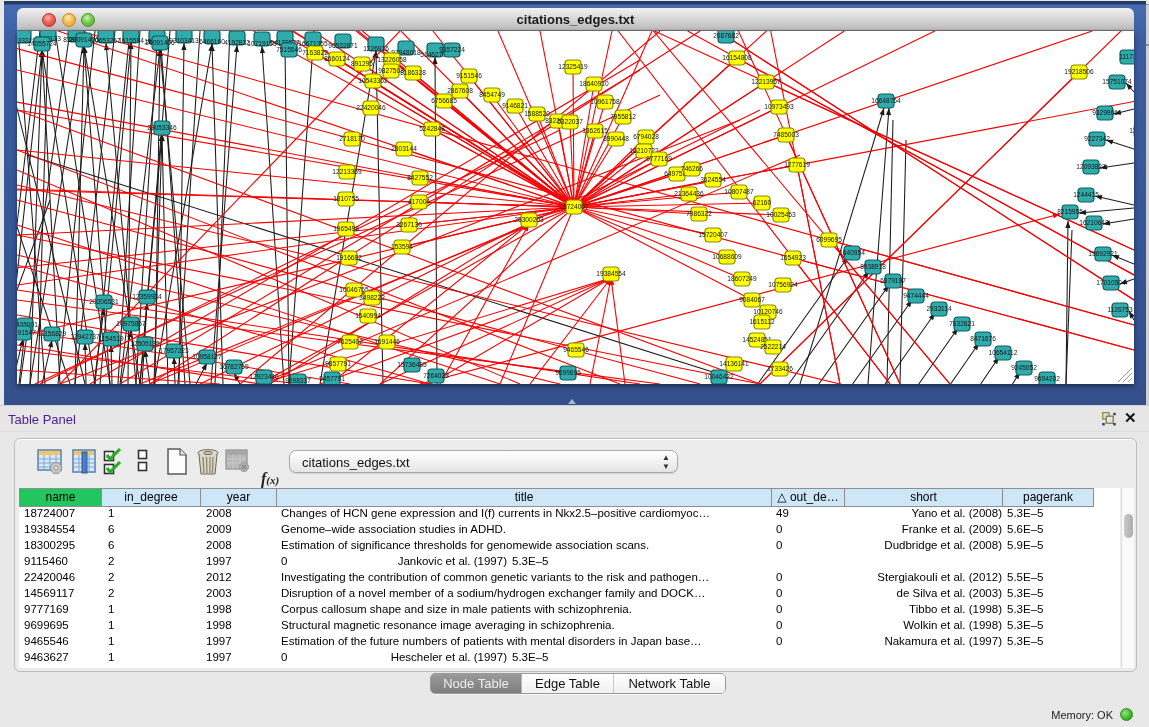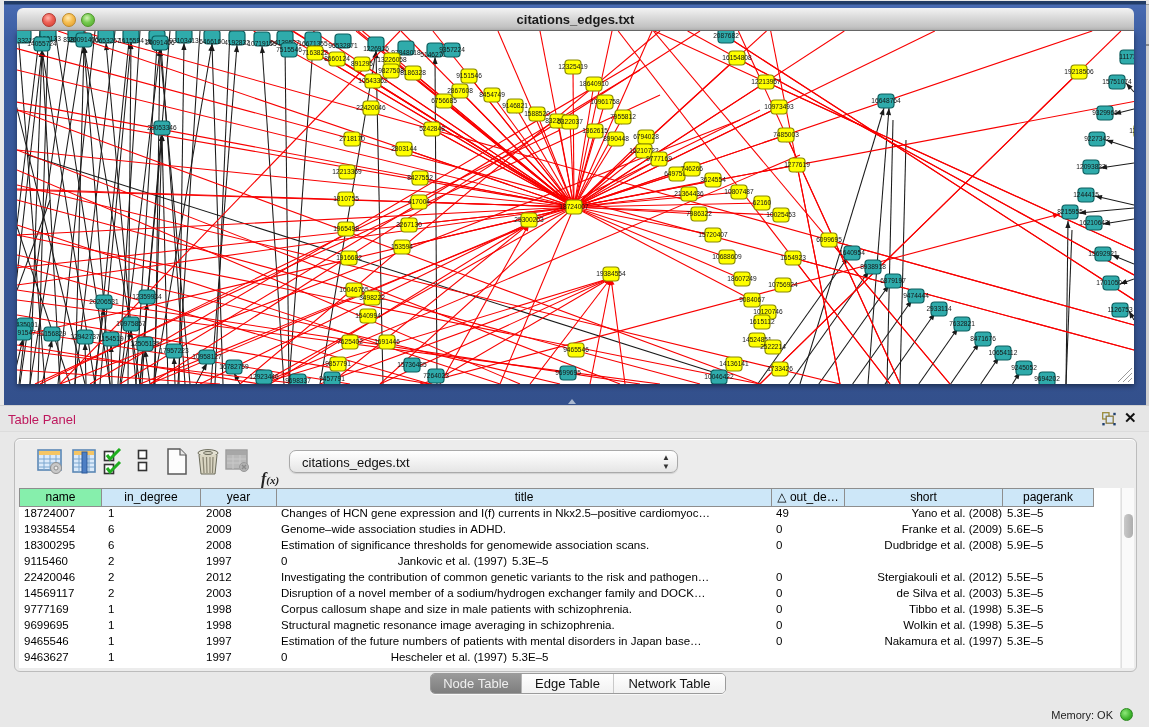--- a/index.html
+++ b/index.html
@@ -16,34 +16,34 @@
 .tl{position:absolute;top:5px;width:14px;height:14px;border-radius:50%;}
 #tlr{left:25px;background:radial-gradient(circle at 5px 4px,#ffb3ab,#ee6156 45%,#d33f30 95%);border:1px solid #b23730;}
 #tly{left:45px;background:radial-gradient(circle at 5px 4px,#ffeab3,#f6be50 45%,#e09c2f 95%);border:1px solid #c08a28;}
 #tlg{left:64px;background:radial-gradient(circle at 5px 4px,#d2f3b3,#74ca4e 45%,#53a82c 95%);border:1px solid #4c9427;}
 #graph{position:absolute;left:0;top:23px;box-shadow:0 2px 5px rgba(0,0,0,.45);}
 svg text{font-family:"Liberation Sans",sans-serif;}
 
 #panel{position:absolute;left:0;top:405px;width:1149px;height:322px;background:#e8e8e8;}
 #phead{position:absolute;left:0;top:0;width:1149px;height:27px;background:#e6e6e6;
   border-top:1px solid #d0d0d0;border-bottom:1px solid #dcdcdc;}
-#phead span{position:absolute;left:8px;top:6px;font-size:13px;color:#be185d;}
+#phead span{position:absolute;left:8px;top:6px;font-size:13px;color:#4c1d95;}
 #floatico{position:absolute;left:1102px;top:6px;width:14px;height:14px;}
 #closeico{position:absolute;left:1124px;top:3px;font-size:15px;font-weight:bold;color:#111;}
 #container{position:absolute;left:14px;top:33px;width:1123px;height:234px;background:#ececec;
   border:1px solid #bcbcbc;border-radius:6px;box-shadow:inset 0 1px 0 #fff;}
 .ticon{position:absolute;top:9px;}
 #combo{position:absolute;left:274px;top:11px;width:389px;height:23px;border:1px solid #a9a9a9;border-radius:7px;
   background:linear-gradient(#ffffff,#f2f2f2 50%,#e5e5e5);box-shadow:0 1px 1px rgba(0,0,0,.12);}
 #combo span{position:absolute;left:12px;top:4px;font-size:13px;color:#111;}
 #combo .ar{position:absolute;right:7px;top:2px;font-size:8px;color:#333;line-height:9px;text-align:center;}
 #tbl{position:absolute;left:4px;top:49px;width:1101px;height:180px;background:#fff;overflow:hidden;}
 #thead{position:absolute;left:0;top:0;width:1075px;height:19px;background:#cde7f8;border:1px solid #8e8e8e;border-left:none;display:flex;}
 #thead div{border-left:1px solid #8e8e8e;font-size:12px;text-align:center;line-height:17px;color:#000;overflow:hidden;white-space:nowrap;}
-#thead .h0{width:82px;background:#86efac;border-left:1px solid #8e8e8e;}
+#thead .h0{width:82px;background:#22c55e;border-left:1px solid #8e8e8e;}
 #thead .h1{width:99px}#thead .h2{width:76px}#thead .h3{width:495px}
 #thead .h4{width:73px}#thead .h5{width:158px}#thead .h6{width:91px}
 #rows{position:absolute;left:0;top:19px;width:1075px;}
 .tr{display:flex;height:16px;font-size:11.5px;color:#000;white-space:nowrap;}
 .tr div{overflow:hidden;}
 .c0{width:82px;padding-left:5px}.c1{width:99px;padding-left:7px}.c2{width:76px;padding-left:6px}
 .c3{width:495px;padding-left:5px}.c4{width:73px;padding-left:5px}
 .c5{width:158px;text-align:right}.c6{width:91px;padding-left:5px}
 #vscroll{position:absolute;right:2px;top:49px;width:13px;height:180px;background:#fafafa;border-left:1px solid #e0e0e0;}
 #vthumb{position:absolute;left:2px;top:26px;width:9px;height:24px;background:linear-gradient(90deg,#c9c9c9,#adadad);border-radius:5px;}

